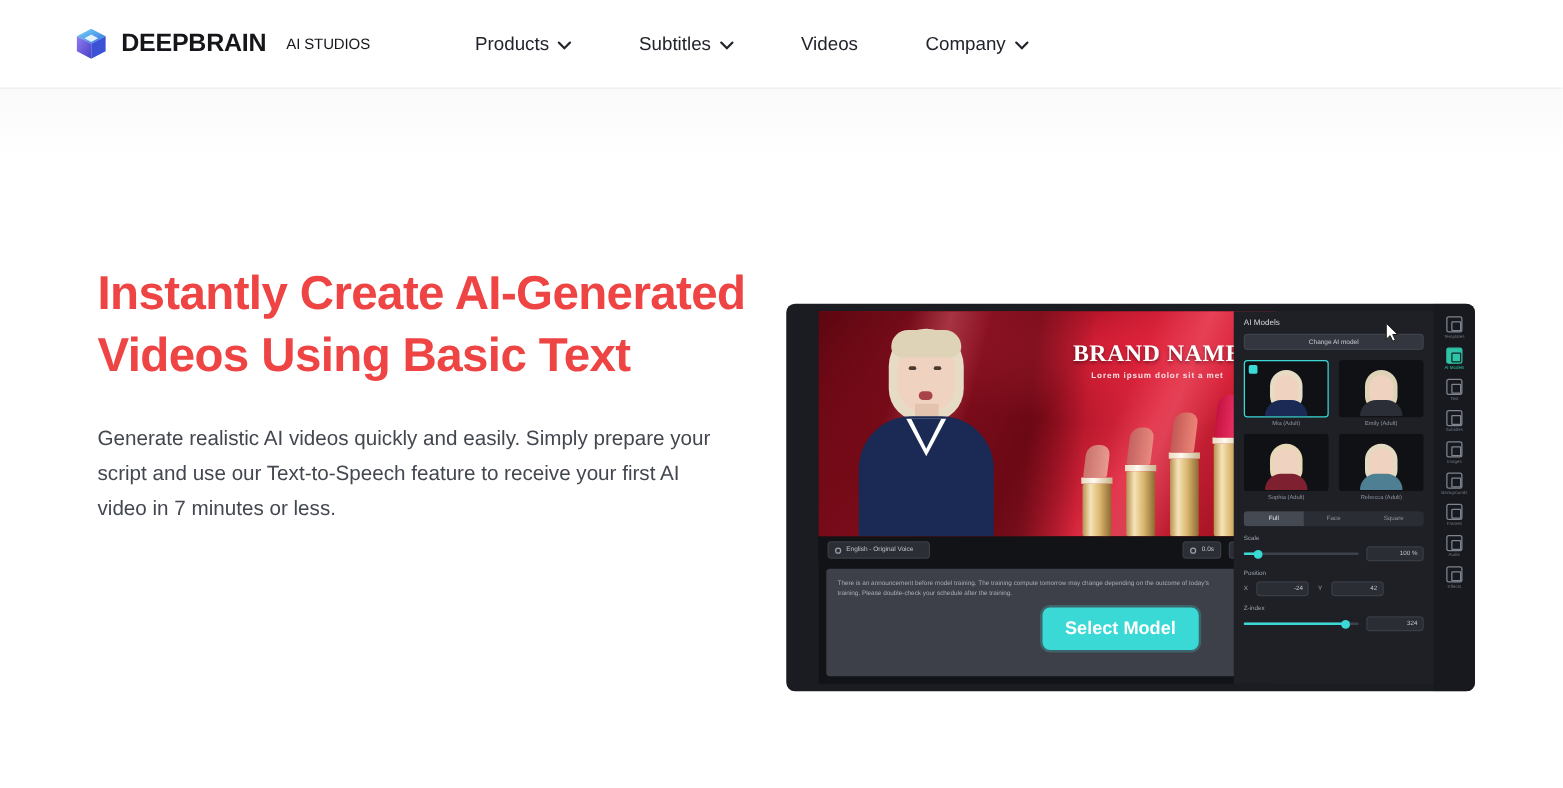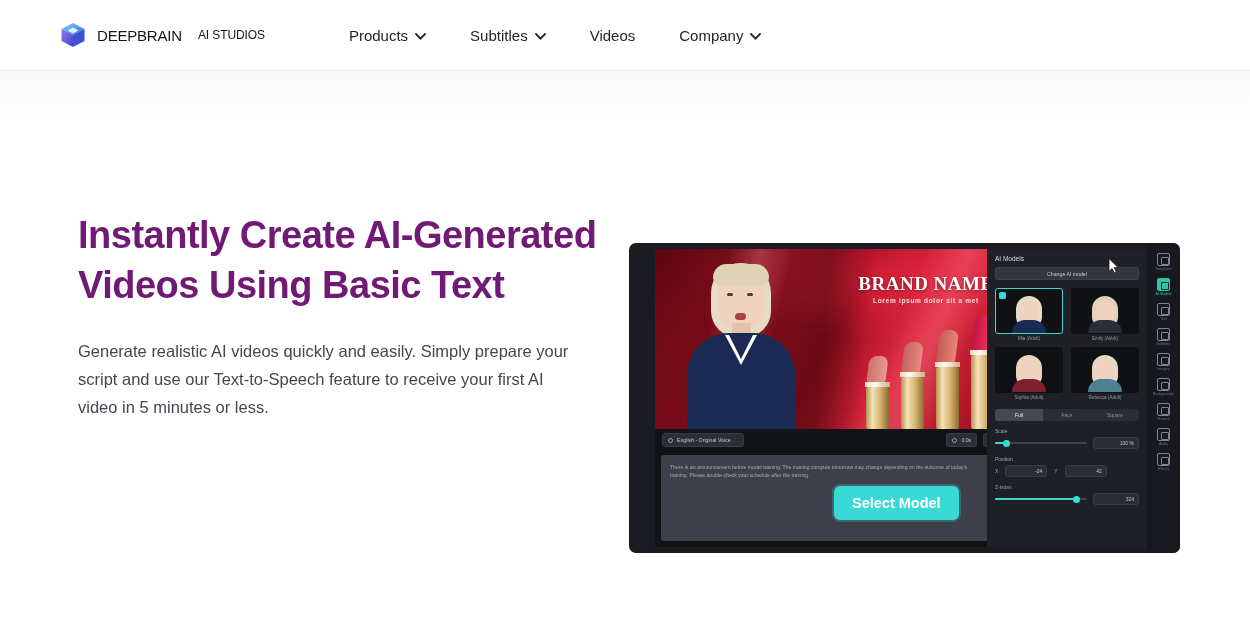--- a/index.html
+++ b/index.html
@@ -26,38 +26,38 @@
   }
 
   .brand {
     display: flex;
     align-items: center;
     gap: 11px;
     margin-left: 60px;
   }
   .brand-cube { width: 26px; height: 26px; display: block; }
   .brand-name {
-    font-size: 15px;
-    font-weight: 400;
+    font-size: 20px;
+    font-weight: 700;
     letter-spacing: -0.2px;
     color: #15161a;
   }
   .brand-sub {
     font-size: 12px;
     font-weight: 500;
     letter-spacing: -0.1px;
     color: #15161a;
     margin-left: 5px;
   }
 
   .nav {
     display: flex;
     align-items: flex-start;
     margin-left: 62px;
-    gap: 0px;
+    gap: 10px;
   }
   .nav-item {
     display: flex;
     align-items: center;
     gap: 7px;
     font-size: 15px;
     color: #22242b;
     padding: 6px 22px;
     cursor: pointer;
     white-space: nowrap;
@@ -128,21 +128,21 @@
     position: absolute;
     left: 78px;
     top: 210px;
     width: 520px;
   }
   .headline {
     font-size: 38px;
     font-weight: 700;
     line-height: 50px;
     letter-spacing: -0.5px;
-    color: #701a75;
+    color: #ef4444;
   }
   .subhead {
     margin-top: 27px;
     font-size: 16.5px;
     line-height: 28px;
     color: #43474f;
     width: 500px;
   }
   .btn-cta {
     margin-top: 44px;
@@ -621,21 +621,21 @@
         </svg>
     </div>
   </div>
 
 </div>
 
 <div class="hero-bg"></div>
 
 <div class="hero-left">
   <div class="headline">Instantly Create AI-Generated Videos Using Basic Text</div>
-  <div class="subhead">Generate realistic AI videos quickly and easily. Simply prepare your script and use our Text-to-Speech feature to receive your first AI video in 5 minutes or less.</div>
+  <div class="subhead">Generate realistic AI videos quickly and easily. Simply prepare your script and use our Text-to-Speech feature to receive your first AI video in 7 minutes or less.</div>
 </div>
 
 <div class="app">
 
   <div class="app-stage">
 
     <div class="canvas">
       <div class="silk"></div>
 
       <div class="brandtitle">BRAND NAME</div>

